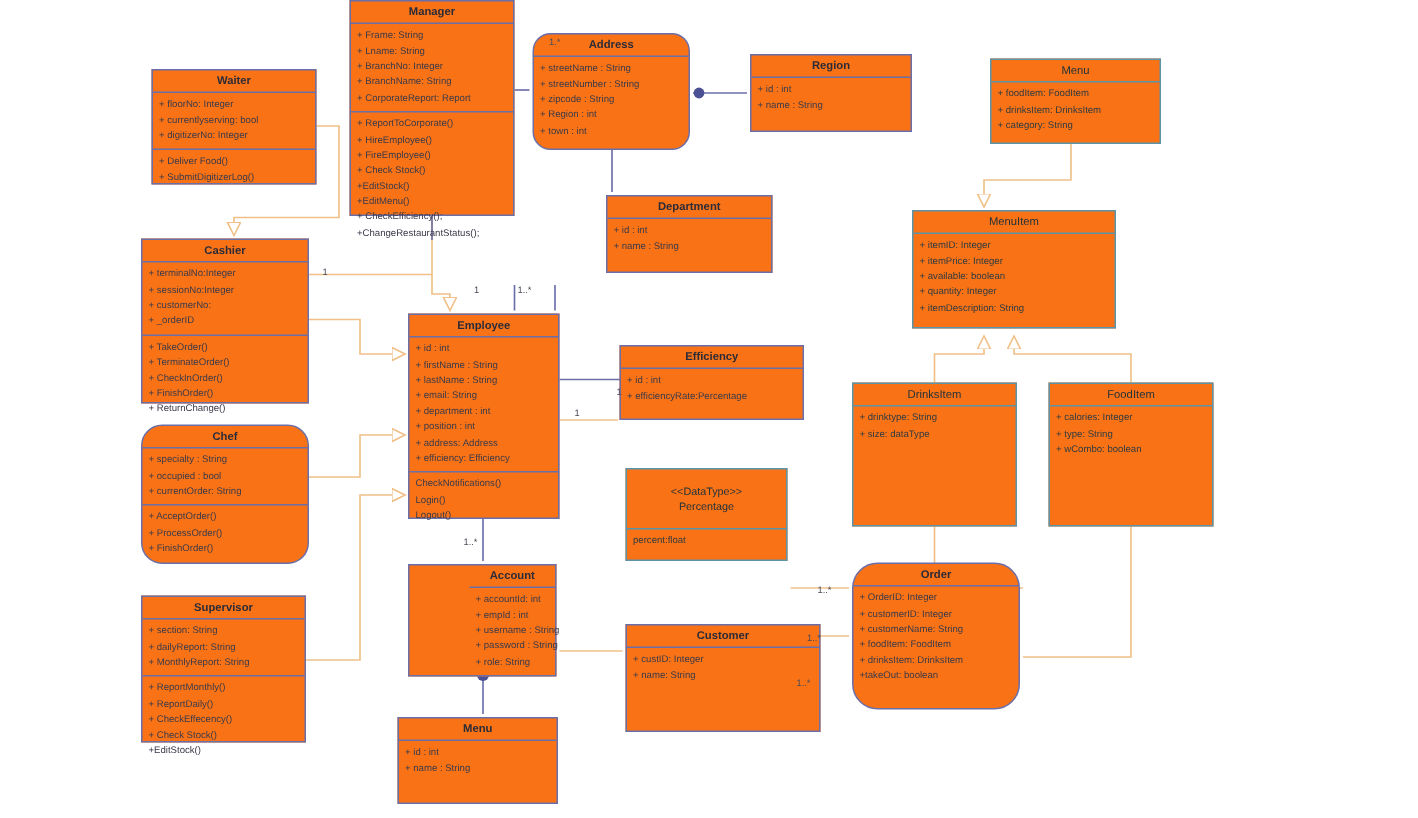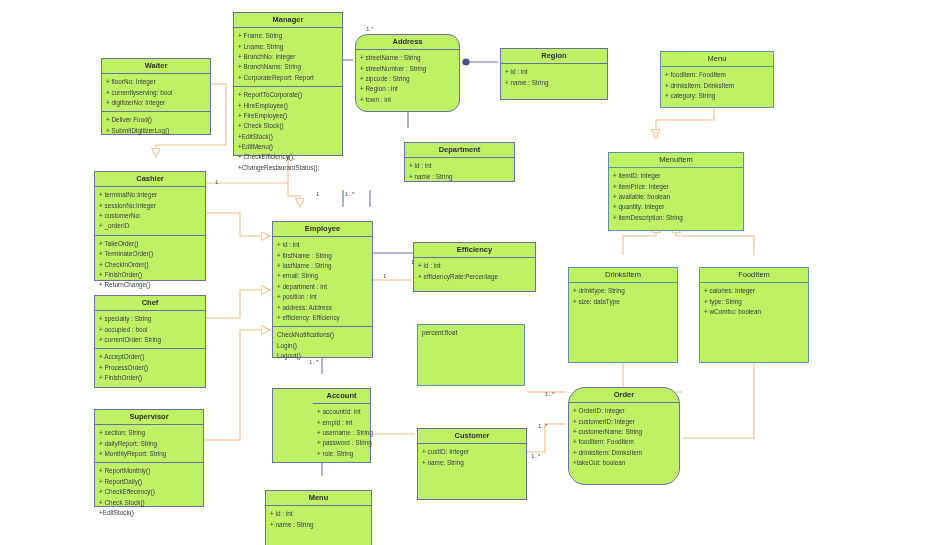--- a/index.html
+++ b/index.html
@@ -1,22 +1,22 @@
 <!DOCTYPE html>
 <html><head>
 <meta charset="utf-8">
 <style>
   html,body{margin:0;padding:0;background:#ffffff;}
   body{width:945px;height:545px;position:relative;overflow:hidden;
        font-family:"Liberation Sans","DejaVu Sans",sans-serif;}
   #canvas{position:absolute;left:0;top:0;width:945px;height:545px;}
   svg.links{position:absolute;left:0;top:0;width:945px;height:545px;pointer-events:none;}
 
-  .cls{position:absolute;box-sizing:border-box;background:#bef264;
-       border:1px solid #6b6fa8;margin-top:12px;}
+  .cls{position:absolute;box-sizing:border-box;background:#f97316;
+       border:1px solid #6b6fa8;}
   .cls.teal{border-color:#5b93a8;}
   .cls .title{text-align:center;font-size:7.5px;font-weight:bold;color:#2b2b38;
        padding:3px 2px 3px;border-bottom:1px solid #6b6fa8;line-height:1.1;}
   .cls.teal .title{border-bottom-color:#5b93a8;color:#23323a;font-weight:normal;}
   .cls .sec{padding:3px 4px 3px 4px;}
   .cls .sec+.sec{border-top:1px solid #6b6fa8;}
   .cls .row{font-size:6.4px;color:#3a3a4a;line-height:1.62;white-space:nowrap;}
   .cls.teal .row{color:#2f3b42;}
   .dtitle{text-align:center;font-size:7.2px;color:#23323a;padding:10px 2px 10px;
           line-height:1.35;border-bottom:1px solid #5b93a8;}
@@ -124,21 +124,21 @@
         </div>
       </div>
       <div class="cls teal" style="left: 660px; top: 39px; width: 114px; height: 57px;">
         <div class="title">Menu</div>
         <div class="sec">
           <div class="row">+ foodItem: FoodItem</div>
           <div class="row">+ drinksItem: DrinksItem</div>
           <div class="row">+ category: String</div>
         </div>
       </div>
-      <div class="cls" style="left: 404px; top: 130px; width: 111px; height: 40px;">
+      <div class="cls" style="left: 404px; top: 130px; width: 111px; height: 52px;">
         <div class="title">Department</div>
         <div class="sec">
           <div class="row">+ id : int</div>
           <div class="row">+ name : String</div>
         </div>
       </div>
       <div class="cls teal" style="left: 608px; top: 140px; width: 136px; height: 79px;">
         <div class="title">MenuItem</div>
         <div class="sec">
           <div class="row">+ itemID: Integer</div>
@@ -182,21 +182,21 @@
           <div class="row">Logout()</div>
         </div>
       </div>
       <div class="cls" style="left: 413px; top: 230px; width: 123px; height: 50px;">
         <div class="title">Efficiency</div>
         <div class="sec">
           <div class="row">+ id : int</div>
           <div class="row">+ efficiencyRate:Percentage</div>
         </div>
       </div>
-      <div class="cls" style="left: 94px; top: 283px; width: 112px; height: 93px;">
+      <div class="cls" style="left: 94px; top: 283px; width: 112px; height: 93px; border-radius: 14px;">
         <div class="title">Chef</div>
         <div class="sec">
           <div class="row">+ specialty : String</div>
           <div class="row">+ occupied : bool</div>
           <div class="row">+ currentOrder: String</div>
         </div>
         <div class="sec">
           <div class="row">+ AcceptOrder()</div>
           <div class="row">+ ProcessOrder()</div>
           <div class="row">+ FinishOrder()</div>
@@ -246,35 +246,39 @@
         <div class="title">Order</div>
         <div class="sec">
           <div class="row">+  OrderID: Integer</div>
           <div class="row">+  customerID: Integer</div>
           <div class="row">+ customerName: String</div>
           <div class="row">+ foodItem: FoodItem</div>
           <div class="row">+ drinksItem: DrinksItem</div>
           <div class="row">+takeOut: boolean</div>
         </div>
       </div>
-      <div class="cls" style="left: 417px; top: 416px; width: 110px; height: 72px;">
+      <div class="cls" style="left: 417px; top: 416px; width: 130px; height: 72px;">
         <div class="title">Customer</div>
         <div class="sec">
           <div class="row">+ custID: Integer</div>
           <div class="row">+ name: String</div>
         </div>
       </div>
       <div class="cls" style="left: 265px; top: 478px; width: 107px; height: 58px;">
         <div class="title">Menu</div>
         <div class="sec">
           <div class="row">+ id : int</div>
           <div class="row">+ name : String</div>
         </div>
       </div>
       <div class="cls teal" style="left: 417px; top: 312px; width: 108px; height: 62px;">
+        <div class="dtitle">
+          <div>&lt;&lt;DataType&gt;&gt;</div>
+          <div>Percentage</div>
+        </div>
         <div class="sec">
           <div class="row">percent:float</div>
         </div>
       </div>
     </div>
   <div id="mult-layer">
       <div class="mult" style="left: 215px; top: 178px;">1</div>
       <div class="mult" style="left: 316px; top: 190px;">1</div>
       <div class="mult" style="left: 345px; top: 190px;">1..*</div>
       <div class="mult" style="left: 366px; top: 25px;">1.*</div>

